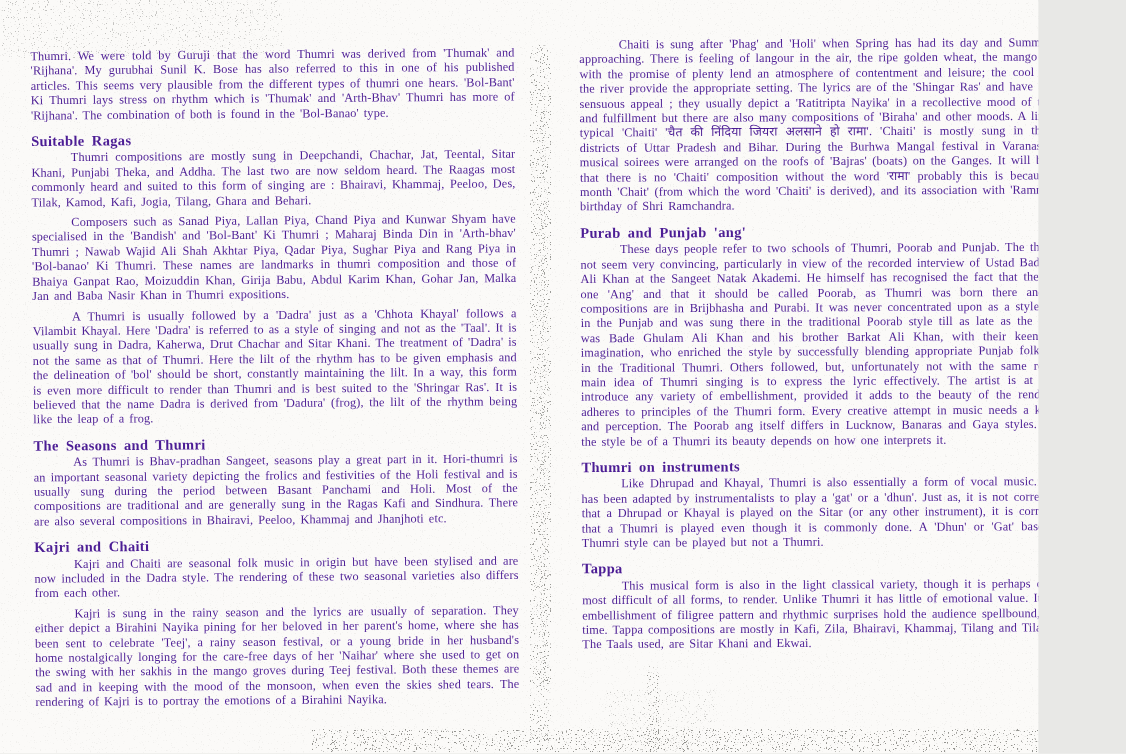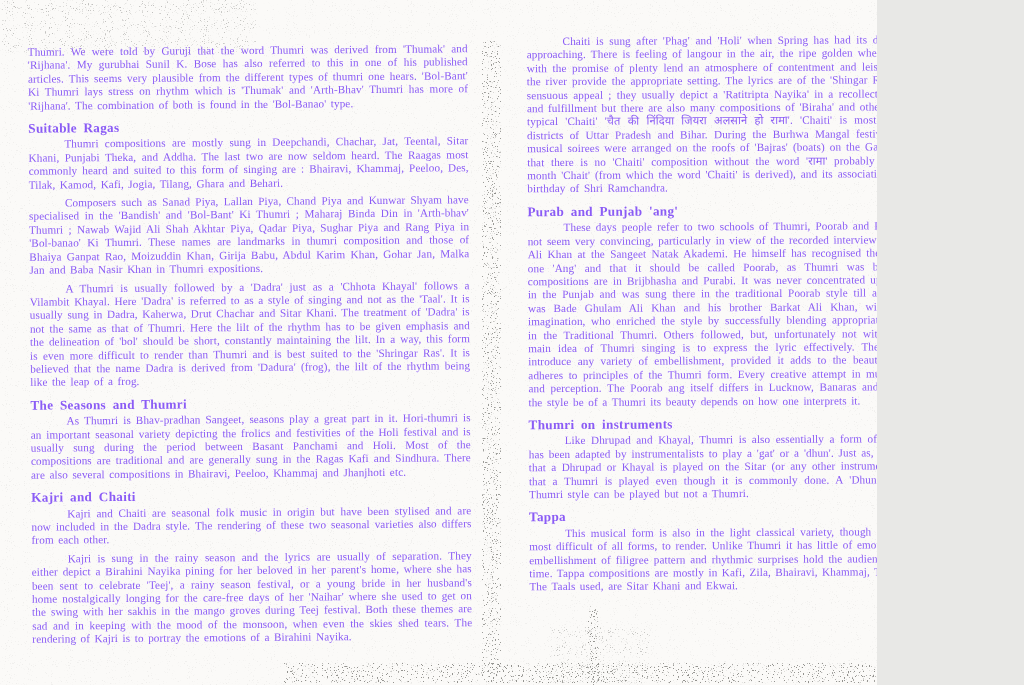--- a/index.html
+++ b/index.html
@@ -1,23 +1,23 @@
 <!DOCTYPE html>
 <html><head>
 <meta charset="utf-8">
 <style>
   html, body { margin: 0; padding: 0; background: #e8e8e6; }
   .canvas {
     position: relative;
-    width: 877px;
+    width: 944px;
     height: 685px;
     overflow: hidden;
     background: #fbfaf8;
     font-family: "Liberation Serif", "DejaVu Serif", serif;
-    color: #8b5cf6;
+    color: #4c1d95;
   }
   .page {
     position: absolute;
     top: 0;
     text-align: justify;
     font-size: 11.2px;
     line-height: 13.4px;
     letter-spacing: 0.1px;
     word-spacing: 1.6px;
   }

